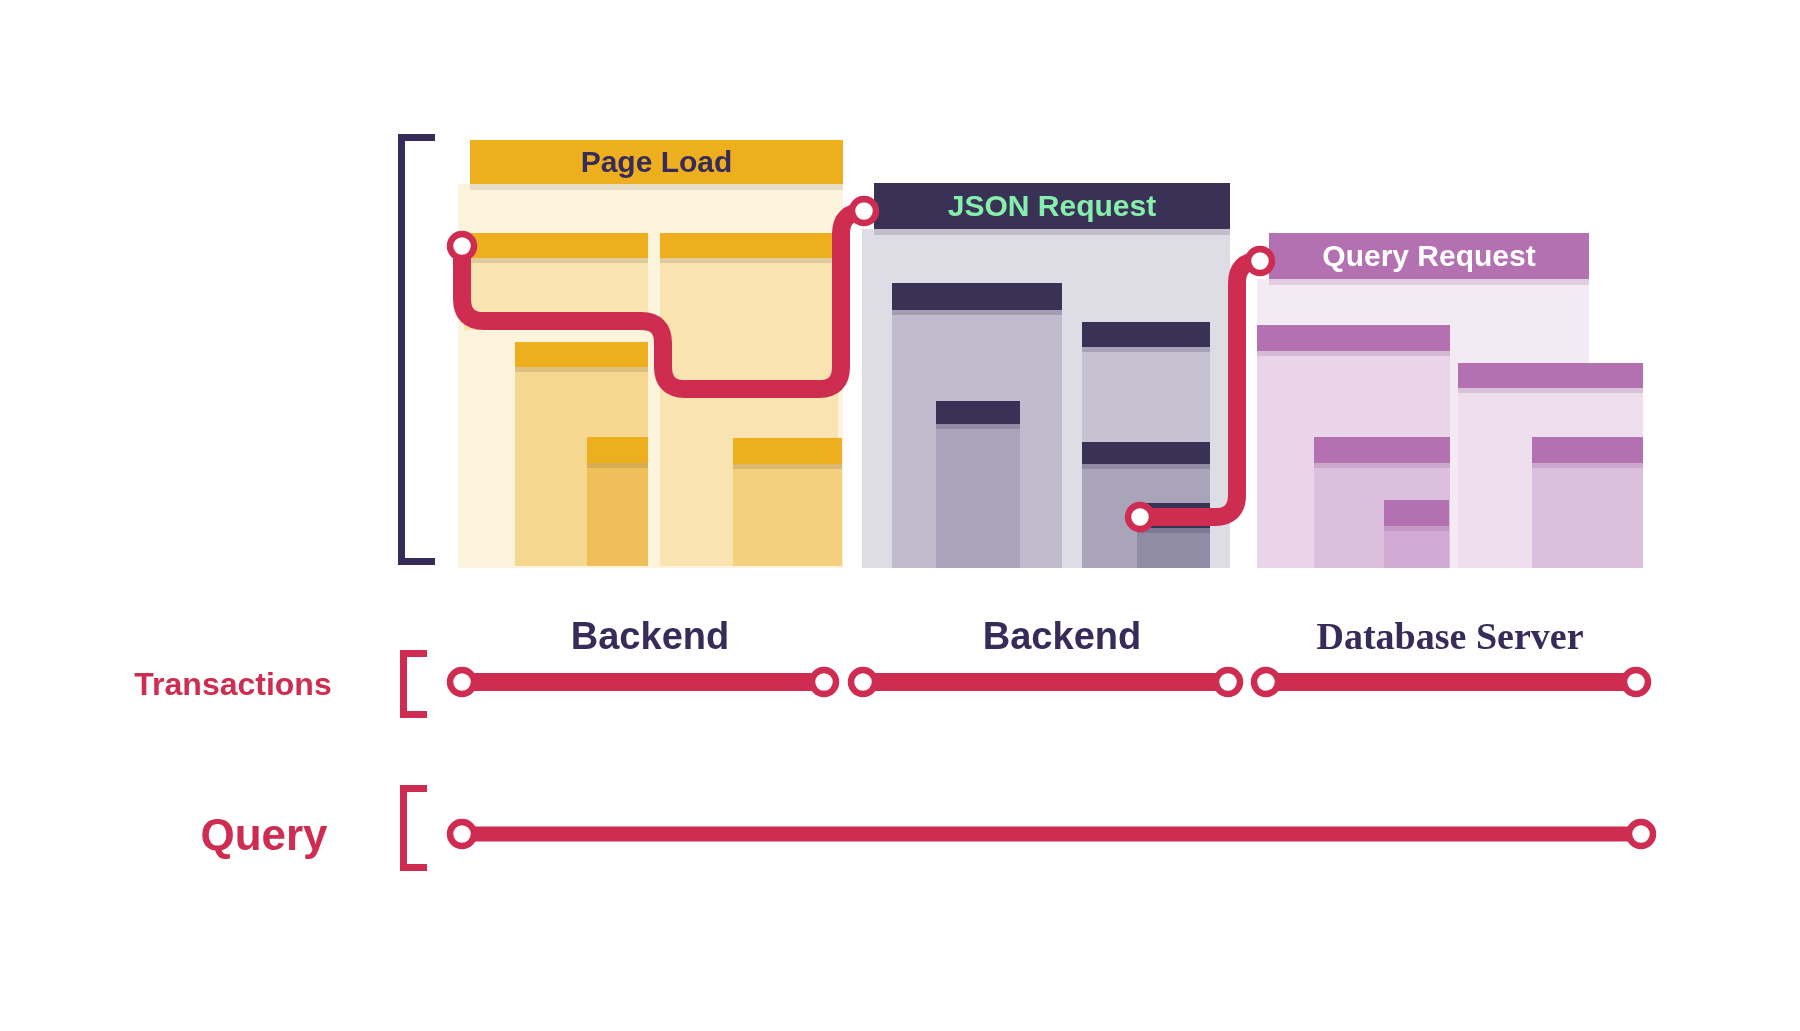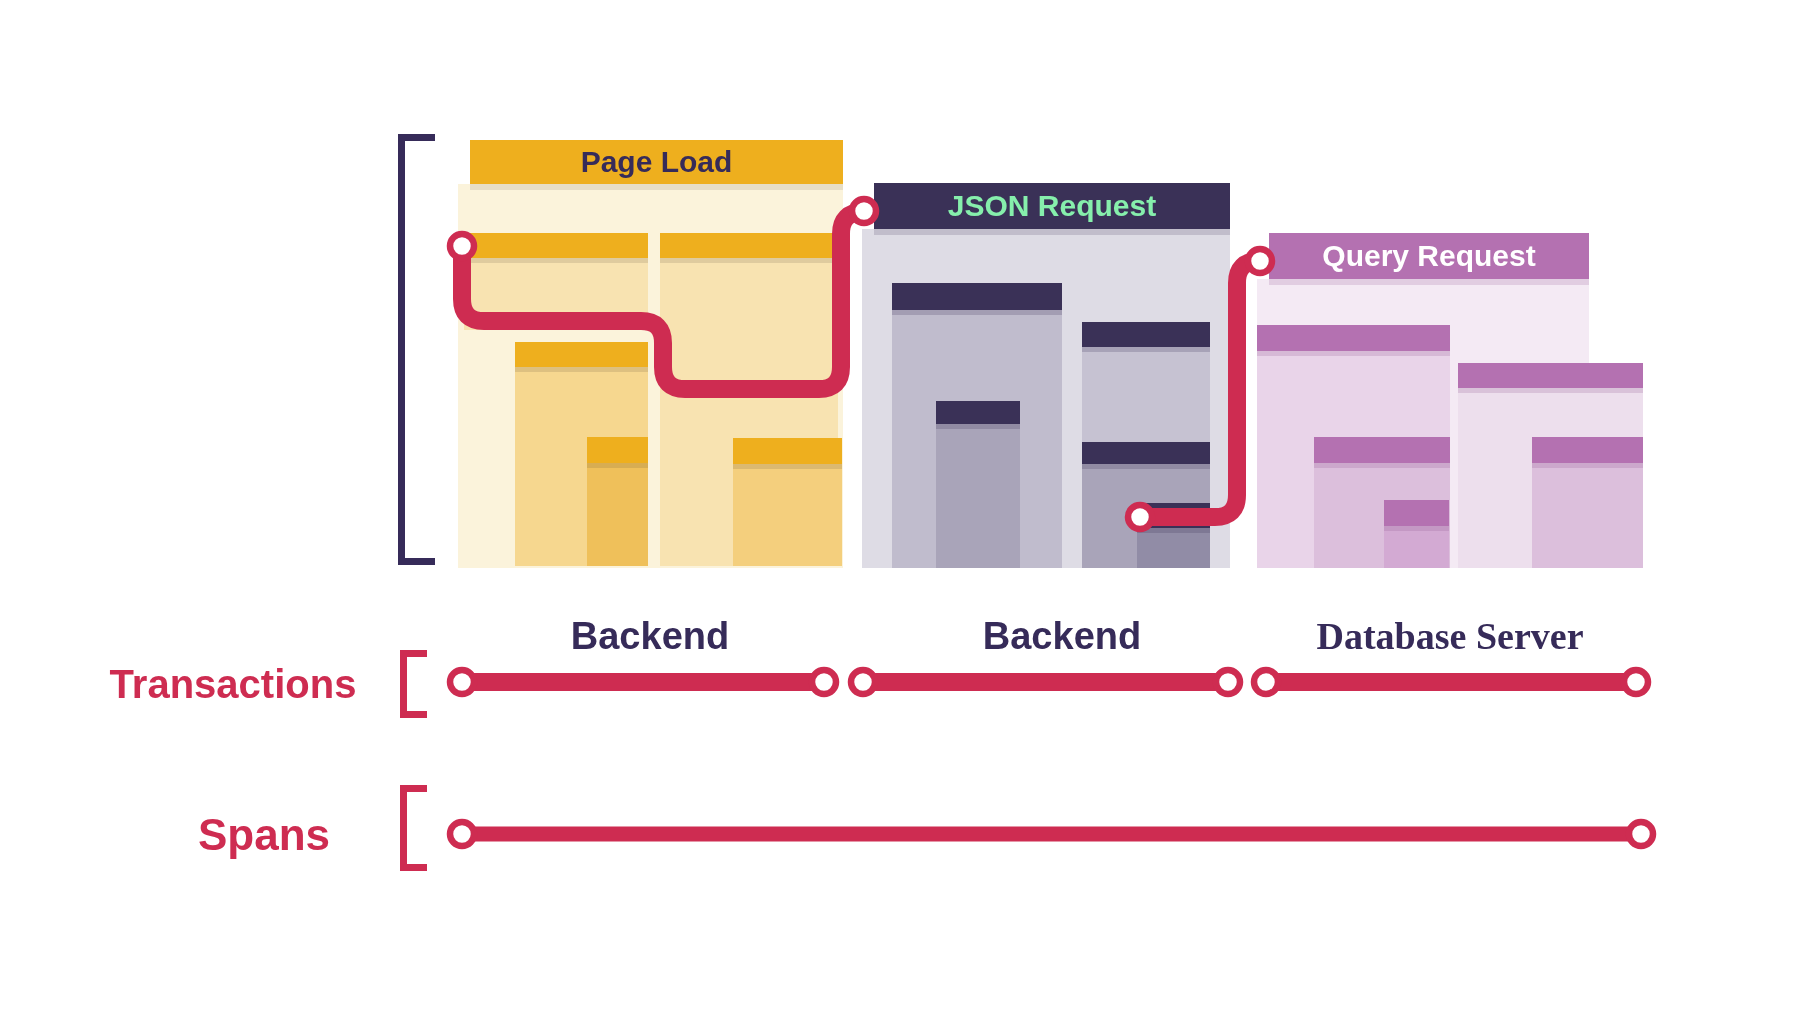--- a/index.html
+++ b/index.html
@@ -146,18 +146,18 @@
     <circle class="node" cx="1636" cy="682" r="12"></circle>
     <circle class="node" cx="462" cy="834" r="12"></circle>
     <circle class="node" cx="1641" cy="834" r="12"></circle>
   </svg>
 
   <div class="lane-label" style="left:650px;top:636px;">Backend</div>
   <div class="lane-label" style="left:1046px;top:636px;margin-left:16px;">Backend</div>
   <div class="lane-label" style="left:1450px;top:636px;font-family:Liberation Serif, serif;">Database Server</div>
 
   <div class="bracket bracket-red bracket-transactions"></div>
-  <div class="big-label label-red" style="left:233px;top:684px;font-size:40px;">Transactions</div>
+  <div class="big-label label-red" style="left:233px;top:684px;font-size:32px;">Transactions</div>
 
   <div class="bracket bracket-red bracket-trace"></div>
-  <div class="big-label label-red" style="left:264px;top:835px;font-size:44px;">Spans</div>
+  <div class="big-label label-red" style="left:264px;top:835px;font-size:44px;">Query</div>
 
 </div>
 
 </body></html>

